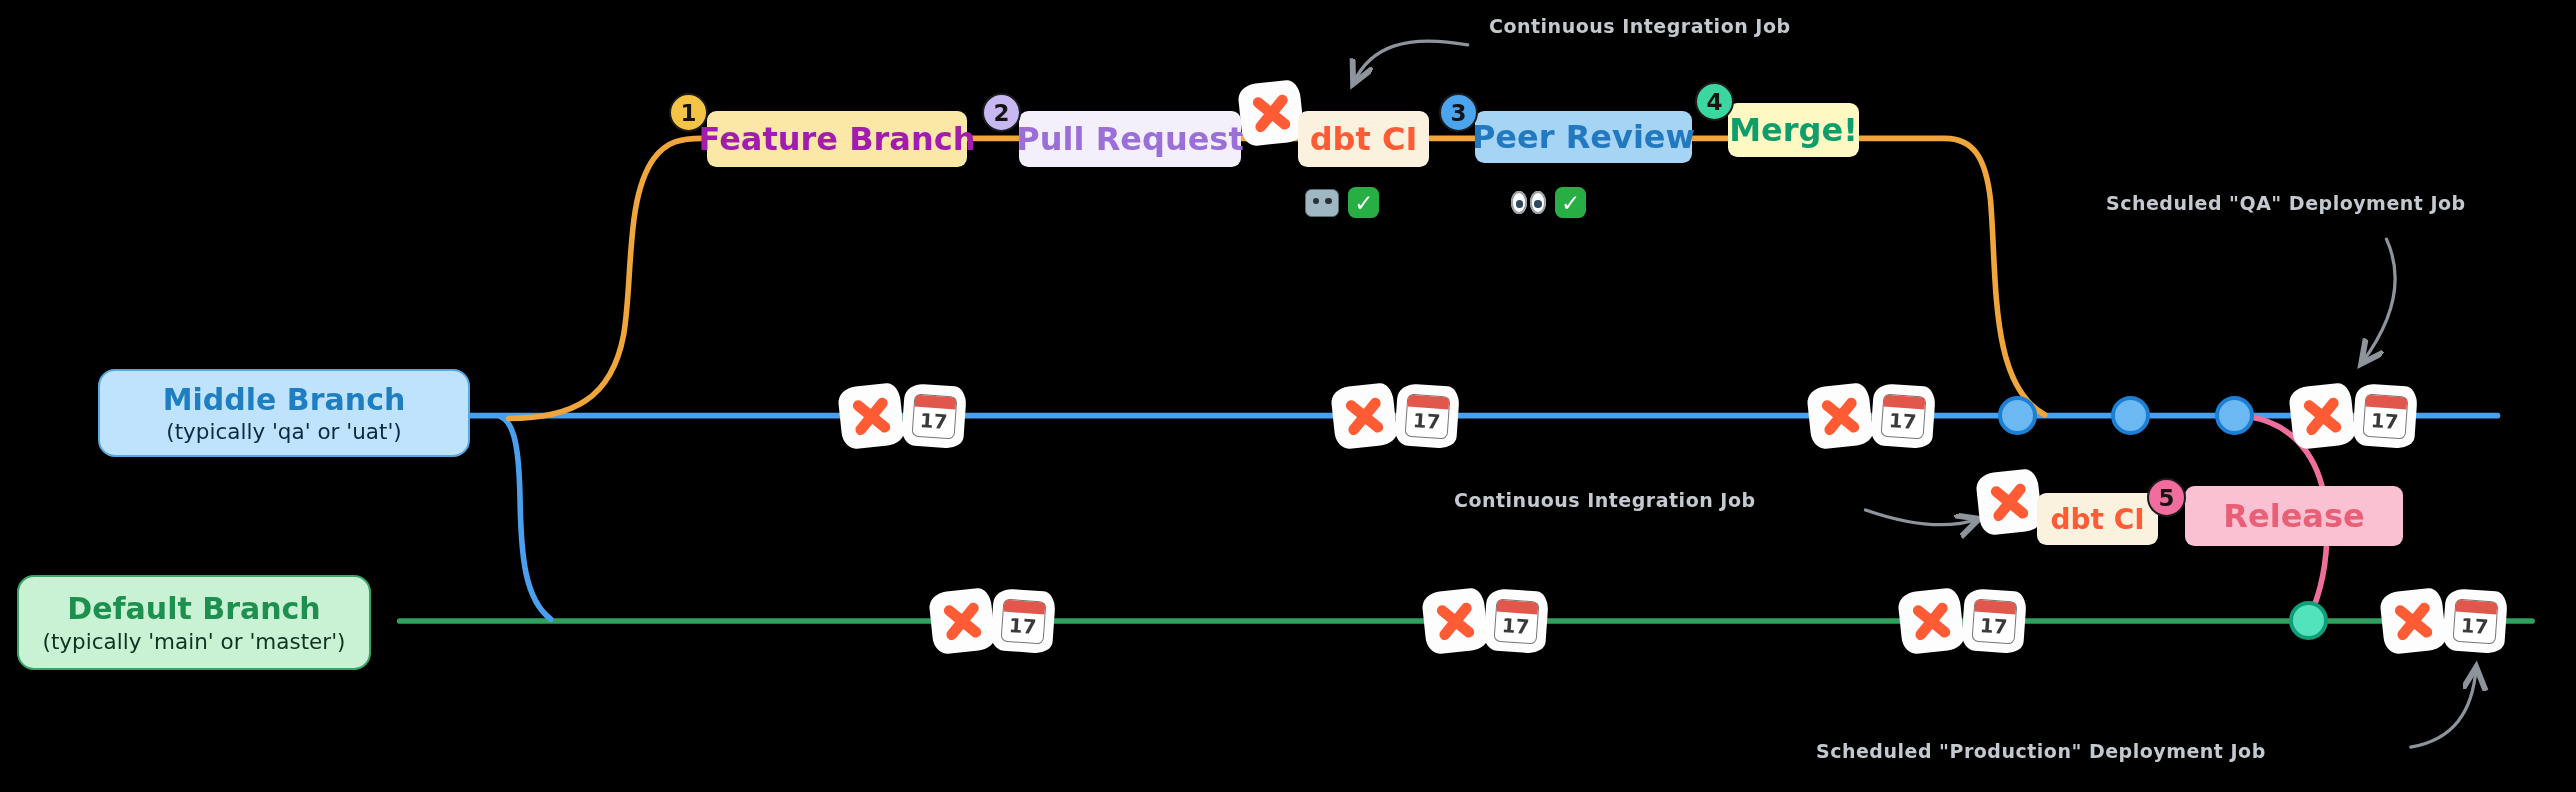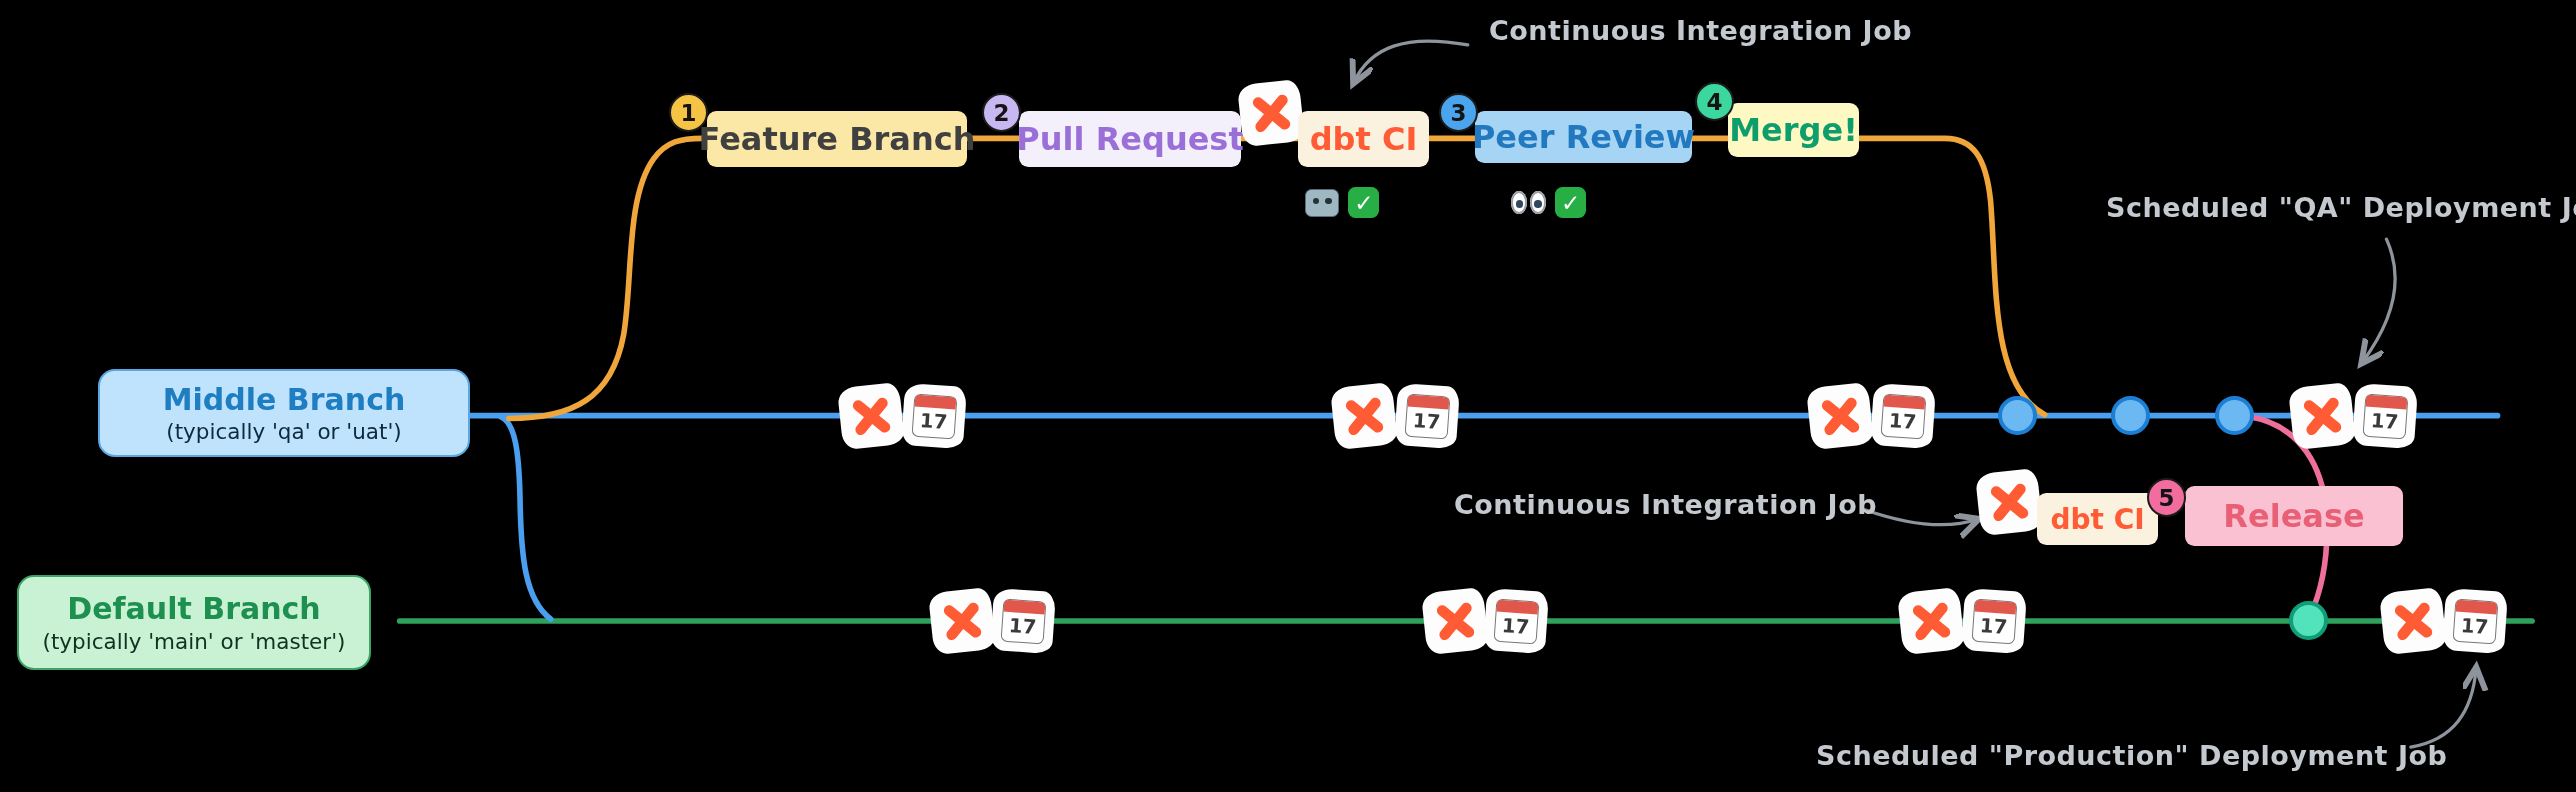--- a/index.html
+++ b/index.html
@@ -1,39 +1,39 @@
 <!DOCTYPE html>
 <html style="font-size:15px"><head>
 <meta charset="utf-8">
 <style>
   html,body{margin:0;padding:0;background:#000;}
   body{width:2576px;height:793px;font-family:"DejaVu Sans",sans-serif;overflow:hidden;}
   .canvas{position:relative;width:2576px;height:793px;background:#000;}
   svg.lines{position:absolute;left:0;top:0;z-index:1;}
 
   
-  .annot{position:absolute;color:#c4c9cf;font-size:27px;font-weight:bold;letter-spacing:0.5px;z-index:3;white-space:nowrap;}
+  .annot{position:absolute;color:#c4c9cf;font-size:19px;font-weight:bold;letter-spacing:0.5px;z-index:3;white-space:nowrap;}
   #an-top{left:1489px;top:15px;}
   #an-qa{left:2106px;top:192px;}
   #an-relci{left:1454px;top:489px;}
   #an-prod{left:1816px;top:740px;}
 
   
   .num{position:absolute;width:39px;height:39px;border-radius:50%;border:2.8px solid #1c1c1c;box-sizing:border-box;
        display:flex;align-items:center;justify-content:center;font-size:23px;font-weight:bold;color:#141414;z-index:5;}
   #n1{left:669px;top:93px;background:#f6c445;}
   #n2{left:982px;top:93px;background:#c7b8f2;}
   #n3{left:1439px;top:93px;background:#4ba5ee;}
   #n4{left:1695px;top:82px;background:#3bd79e;}
   #n5{left:2147px;top:478px;background:#f26d9e;}
 
   
   .sbox{position:absolute;z-index:3;display:flex;align-items:center;justify-content:center;border-radius:9.3px;
         font-size:32px;font-weight:bold;white-space:nowrap;}
-  #bx-feature{left:707px;top:111px;width:260px;height:56px;background:#fce8a6;color:#404040;}
+  #bx-feature{left:707px;top:111px;width:260px;height:56px;background:#fce8a6;color:#a21caf;}
   #bx-pr{left:1019px;top:111px;width:222px;height:56px;background:#f3effb;color:#9a70d8;}
   #bx-dbtci{left:1298px;top:111px;width:131px;height:56px;background:#faf1df;color:#ff5c35;}
   #bx-peer{left:1475px;top:111px;width:217px;height:52px;background:#a6d4f5;color:#2279bf;}
   #bx-merge{left:1728px;top:103px;width:131px;height:54px;background:#fef9c3;color:#0e9e6c;}
   #bx-relci{left:2037px;top:493px;width:121px;height:52px;background:#faf1df;color:#ff5c35;font-size:28px;}
   #bx-release{left:2185px;top:486px;width:218px;height:60px;background:#f9c1d1;color:#e85f76;}
 
   
   .blabel{position:absolute;z-index:3;display:flex;flex-direction:column;align-items:center;justify-content:center;
           gap:2.8px;border-radius:17px;text-align:right;box-sizing:border-box;}

